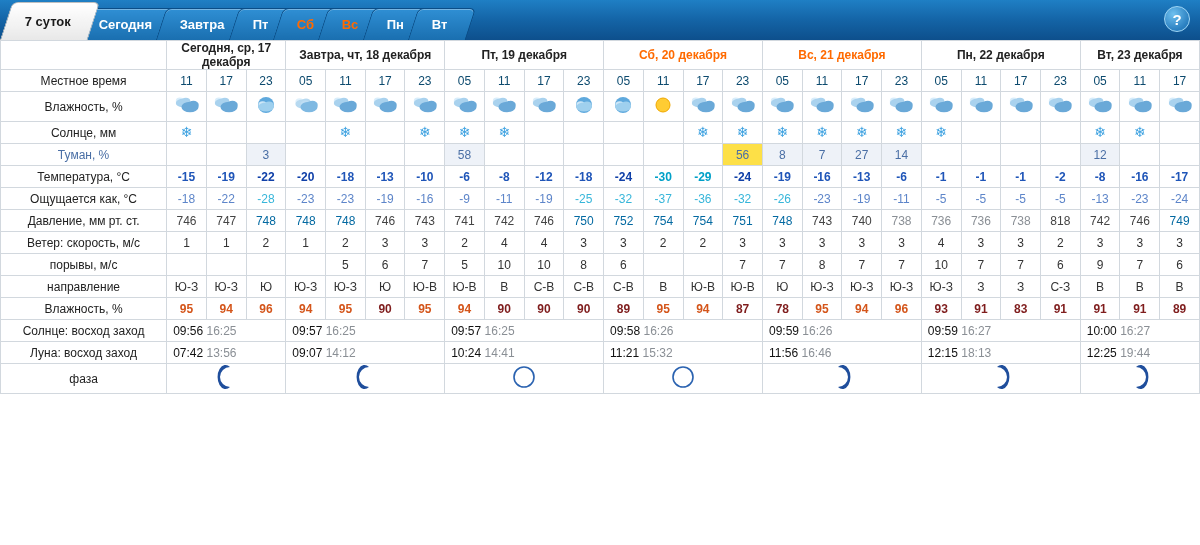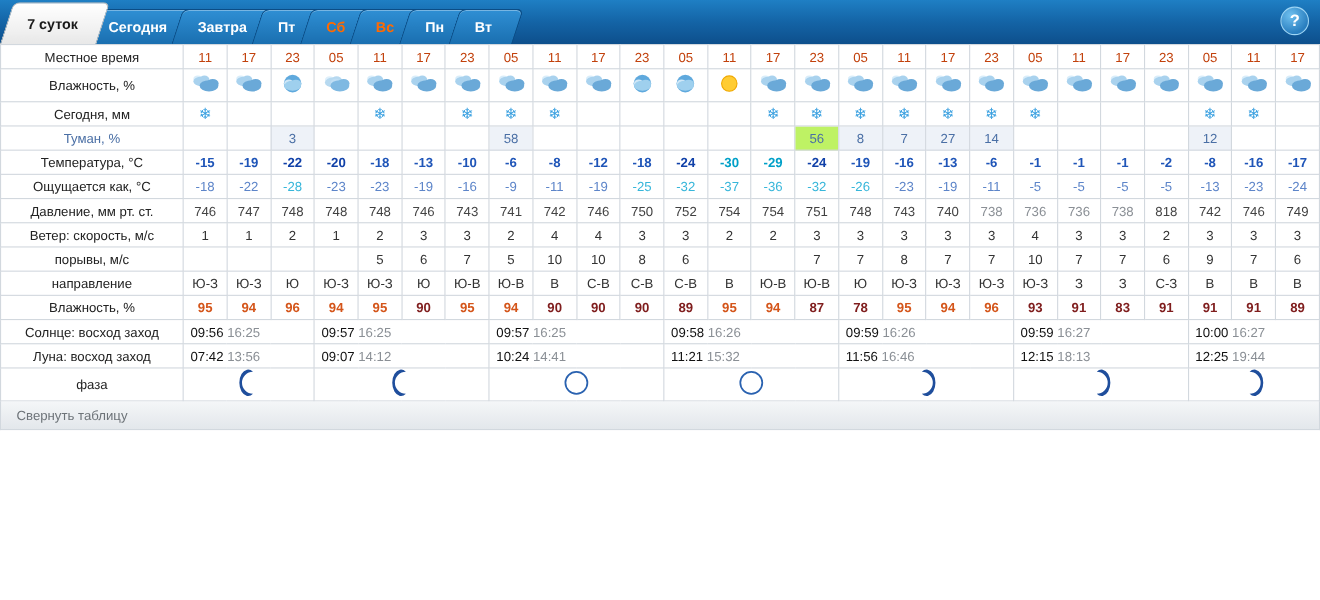--- a/index.html
+++ b/index.html
@@ -94,34 +94,34 @@
   }
   .daybar td {
     height: 28px;
     font-weight: bold;
     font-size: 12.5px;
     text-align: left;
     padding-left: 8px;
     background: linear-gradient(to bottom,#ffffff,#eef1f4);
   }
   .daybar td.wknd { color: #ff6a00; }
-  .timecell { background: #f4f6f8; color: #c2410c; font-size: 11.5px; }
+  .timecell { background: #f4f6f8; color: #0c4a6e; font-size: 11.5px; }
   .timecell.alt { background: #ffffff; }
   .cloudrow td { height: 42px; vertical-align: middle; }
   .precrow td { height: 22px; vertical-align: middle; }
   .fogrow td { height: 20px; color: #4a6fa5; font-size: 11px; }
 
   .temp { font-weight: bold; }
   .t-cold { color: #1f55b8; }
   .t-vcold { color: #1040a8; }
   .t-cyan { color: #00a0c8; }
   .feel { color: #5d85c9; font-size: 11.5px; }
   .feel.c { color: #37b6da; }
   .pres { color: #444; }
-  .pres.hi { color: #404040; }
+  .pres.hi { color: #0369a1; }
   .pres.dim { color: #8a8f95; }
   .wind { color: #333; }
   .hum { color: #7f1d1d; font-weight: bold; }
   .hum.b { color: #d4551a; }
   .dir { color: #333; font-size: 11.5px; }
 
   .sunrow td, .moonrow td { height: 24px; }
   .sunrow .val, .moonrow .val { text-align: left; padding-left: 6px; }
   .rise { color: #111; }
   .set { color: #8a8f95; }
@@ -181,20 +181,30 @@
         <col style="width:39.7px">
         <col style="width:39.7px">
         <col style="width:39.7px">
         <col style="width:39.7px">
         <col style="width:39.7px">
         <col style="width:39.7px">
         <col style="width:39.7px">
         <col style="width:39.7px">
       </colgroup>
     <tbody id="tbody">
+        <tr class="daybar">
+          <td class="rowhead"></td>
+          <td class="" colspan="3">Сегодня, ср, 17 декабря</td>
+          <td class="" colspan="4">Завтра, чт, 18 декабря</td>
+          <td class="" colspan="4">Пт, 19 декабря</td>
+          <td class="wknd" colspan="4">Сб, 20 декабря</td>
+          <td class="wknd" colspan="4">Вс, 21 декабря</td>
+          <td class="" colspan="4">Пн, 22 декабря</td>
+          <td class="" colspan="3">Вт, 23 декабря</td>
+        </tr>
         <tr>
           <td class="rowhead">Местное время</td>
           <td class="timecell">11</td>
           <td class="timecell alt">17</td>
           <td class="timecell">23</td>
           <td class="timecell alt">05</td>
           <td class="timecell">11</td>
           <td class="timecell alt">17</td>
           <td class="timecell">23</td>
           <td class="timecell alt">05</td>
@@ -505,21 +515,21 @@
                   <ellipse cx="11" cy="11" rx="7.2" ry="4.32" fill="#a9d2ee"></ellipse>
                 </g>
                 <g>
                   <ellipse cx="14.2" cy="12.530000000000001" rx="4.75" ry="3.9899999999999998" fill="#a9d2ee"></ellipse>
                   <ellipse cx="21.42" cy="12.91" rx="5.319999999999999" ry="4.18" fill="#6aa9d8"></ellipse>
                   <ellipse cx="18" cy="15" rx="8.549999999999999" ry="5.13" fill="#6aa9d8"></ellipse>
                 </g>
               </svg></span></td>
         </tr>
         <tr class="precrow">
-          <td class="rowhead">Сегодня, мм</td>
+          <td class="rowhead">Солнце, мм</td>
           <td><span class="snowflake">❄</span></td>
           <td></td>
           <td></td>
           <td></td>
           <td><span class="snowflake">❄</span></td>
           <td></td>
           <td><span class="snowflake">❄</span></td>
           <td><span class="snowflake">❄</span></td>
           <td><span class="snowflake">❄</span></td>
           <td></td>
@@ -549,21 +559,21 @@
           <td style="background:#fff"></td>
           <td style="background:#fff"></td>
           <td style="background:#fff"></td>
           <td style="background:#eef2f8">58</td>
           <td style="background:#fff"></td>
           <td style="background:#fff"></td>
           <td style="background:#fff"></td>
           <td style="background:#fff"></td>
           <td style="background:#fff"></td>
           <td style="background:#fff"></td>
-          <td style="background:#bef264">56</td>
+          <td style="background:#fde047">56</td>
           <td style="background:#eef2f8">8</td>
           <td style="background:#eef2f8">7</td>
           <td style="background:#eef2f8">27</td>
           <td style="background:#eef2f8">14</td>
           <td style="background:#fff"></td>
           <td style="background:#fff"></td>
           <td style="background:#fff"></td>
           <td style="background:#fff"></td>
           <td style="background:#eef2f8">12</td>
           <td style="background:#fff"></td>
@@ -812,14 +822,13 @@
           <td colspan="4"><span class="ico" id="mi5"><svg width="26" height="26" viewBox="0 0 26 26">
                 <path d="M9,3 A10,10 0 1,1 9,23 A8,12 0 1,0 9,3 Z" fill="#1f4e9c"></path>
               </svg></span></td>
           <td colspan="3"><span class="ico" id="mi6"><svg width="26" height="26" viewBox="0 0 26 26">
                 <path d="M9,3 A10,10 0 1,1 9,23 A8,12 0 1,0 9,3 Z" fill="#1f4e9c"></path>
               </svg></span></td>
         </tr>
       </tbody>
   </table>
 
-  <div class="footer">Свернуть таблицу</div>
 </div>
 
 </body></html>

